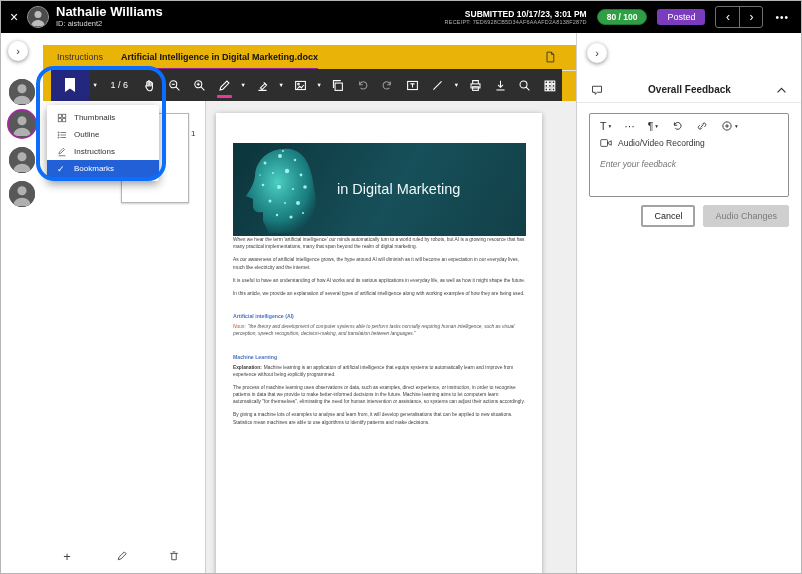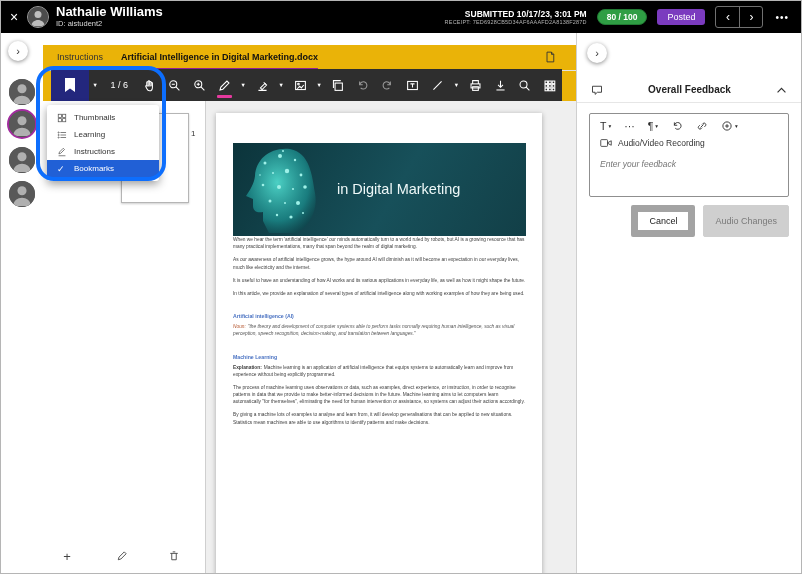--- a/index.html
+++ b/index.html
@@ -94,21 +94,21 @@
   .editor { position:absolute; left:12px; right:12px; top:80px; height:84px; border:1px solid #8f8f8f; border-radius:2px; background:#fff; }
   .ed-toolbar { display:flex; align-items:center; gap:13px; padding:6px 10px 4px; color:#2b2b2b; }
   .ed-item { display:flex; align-items:center; gap:2px; background:none; border:none; color:#2b2b2b; font-size:10.5px; cursor:pointer; }
   .ed-item .mini-chev { font-size:5.5px; }
   .ed-item svg { width:12px; height:12px; stroke:#2b2b2b; fill:none; stroke-width:1.2; }
   .ed-audio { display:flex; align-items:center; gap:6px; padding:2px 10px 4px; font-size:8.5px; color:#333; cursor:pointer; }
   .ed-audio svg { width:12px; height:10px; stroke:#333; fill:none; stroke-width:1.1; }
   .ed-placeholder { padding:7px 10px; font-size:8.5px; font-style:italic; color:#767676; cursor:text; }
 
   .fb-actions { position:absolute; top:172px; right:12px; display:flex; gap:8px; }
-  .btn-cancel { background:#fff; border:7px solid #a3a3a3; border-radius:2px; padding:4px 11px; font-size:9px; color:#222; cursor:pointer; }
+  .btn-cancel { background:#fff; border:2px solid #a3a3a3; border-radius:2px; padding:4px 11px; font-size:9px; color:#222; cursor:pointer; }
   .btn-save { background:#cfcfcf; border:1px solid #cfcfcf; border-radius:2px; padding:4px 11px; font-size:9px; color:#7a7a7a; cursor:default; }
 </style>
 </head>
 <body>
 
 <div class="app">
 
   <header class="topbar">
     <button class="close-btn"><span>×</span></button>
     <div class="tb-avatar">
@@ -396,21 +396,21 @@
           </svg>
         <span>Thumbnails</span>
       </div>
       <div class="dd-item">
         <svg viewBox="0 0 16 16">
             <path d="M5.5 4h9M5.5 8h9M5.5 12h9"></path>
             <circle cx="2.6" cy="4" r="0.9"></circle>
             <circle cx="2.6" cy="8" r="0.9"></circle>
             <circle cx="2.6" cy="12" r="0.9"></circle>
           </svg>
-        <span>Learning</span>
+        <span>Outline</span>
       </div>
       <div class="dd-item">
         <svg viewBox="0 0 16 16">
             <path d="M3 11l1-3 6-6 2 2-6 6z"></path>
             <path d="M2.5 14h11"></path>
           </svg>
         <span>Instructions</span>
       </div>
       <div class="dd-item selected">
         <span class="dd-check">✓</span>

